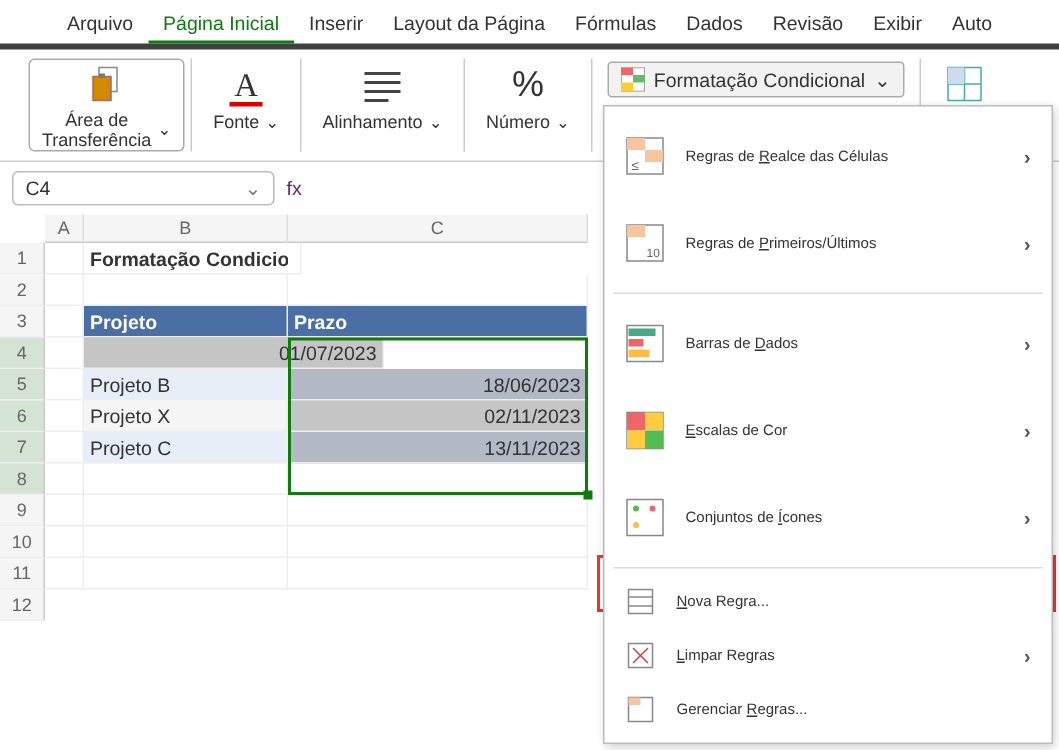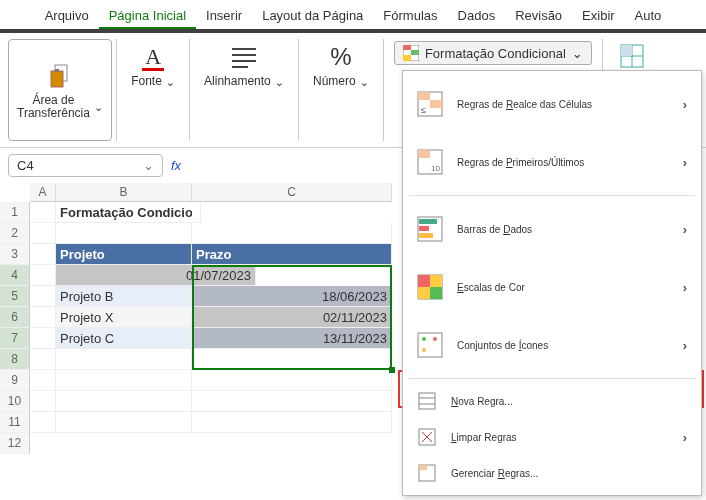--- a/index.html
+++ b/index.html
@@ -4,21 +4,21 @@
 <style>
   * { box-sizing: border-box; margin: 0; padding: 0; }
   body { font-family: "Segoe UI", Arial, sans-serif; font-size: 13px; background: #fff; color: #333; width: 706px; }
   
   .menubar { display: flex; gap: 0; border-bottom: 4px solid #404040; padding: 4px 8px 0; justify-content: center; }
   .menubar-item { padding: 4px 10px; cursor: pointer; }
   .menubar-item.active { color: #0f7b0f; border-bottom: 2px solid #0f7b0f; font-weight: 500; }
   
   .ribbon { display: flex; padding: 6px 8px; border-bottom: 1px solid #ccc; gap: 4px; align-items: flex-start; }
   .ribbon-group { display: flex; flex-direction: column; align-items: center; gap: 2px; padding: 2px 10px; }
-  .ribbon-group.selgroup { border: 1px solid #aaa; border-radius: 4px; padding: 20px 8px; }
+  .ribbon-group.selgroup { border: 1px solid #aaa; border-radius: 4px; padding: 0 8px; margin-left: 11px; }
   .ribbon-icon { font-size: 26px; height: 32px; display:flex; align-items:center; justify-content:center; }
   .ribbon-label { font-size: 12px; text-align: center; line-height: 1.1; display:flex; align-items:center; gap:2px; }
   .chev::after { content:"⌄"; font-size:11px; margin-left:2px; }
   .divider { width:1px; background:#ccc; align-self: stretch; }
   
   .cf-button { border:1px solid #aaa; background:#f2f2f2; border-radius:3px; padding:3px 8px; display:flex; align-items:center; gap:6px; cursor:pointer; font-size:13px; }
   .cf-button .gridicon { width:16px; height:16px; }
   
   .cf-menu { position:absolute; left:402px; top:70px; width:300px; background:#fff; border:1px solid #bbb; box-shadow:1px 2px 6px rgba(0,0,0,.2); padding:4px 0; z-index:20; }
   .cf-item { display:flex; align-items:center; gap:14px; padding:16px 14px; cursor:pointer; position:relative; }
@@ -26,22 +26,22 @@
   .cf-item .cf-label { flex:1; font-size:10px; }
   .cf-item .arrow { font-weight:bold; color:#555; }
   .cf-item u { text-decoration: underline; }
   .cf-icon { width:26px; height:26px; display:flex; align-items:center; justify-content:center; }
   .cf-sep { height:1px; background:#ddd; margin:4px 6px; }
   .highlight-box { position:absolute; border:2px solid #e33; pointer-events:none; }
   
   .insert-btn { width:30px; height:30px; display:flex; align-items:center; justify-content:center; }
   
   .namebox-row { display:flex; align-items:center; padding:6px 8px; gap:8px; }
-  .namebox { border:1px solid #bbb; border-radius:4px; padding:3px 8px; width:155px; display:flex; justify-content:space-between; align-items:center; background:#fff; }
-  .fx { font-style:italic; color:#1d4ed8; }
+  .namebox { border:1px solid #bbb; border-radius:4px; padding:3px 8px; width:175px; display:flex; justify-content:space-between; align-items:center; background:#fff; }
+  .fx { color:#701a75; }
   
   .grid-area { position:relative; }
   .colheads { display:flex; margin-left:30px; }
   .colheads div { border-right:1px solid #ddd; border-bottom:1px solid #ccc; text-align:center; color:#666; font-size:12px; padding:2px 0; background:#f5f5f5;}
   .col-sizer-A{width:26px} .col-sizer-B{width:136px} .col-sizer-C{width:200px}
   
   .gridbody { display:flex; }
   .rownums { width:30px; }
   .rownums div { height:21px; border-bottom:1px solid #eee; border-right:1px solid #ccc; text-align:center; color:#666; font-size:12px; display:flex; align-items:center; justify-content:center; background:#f5f5f5;}
   .rownums div.sel { background:#d5e3d5; }

